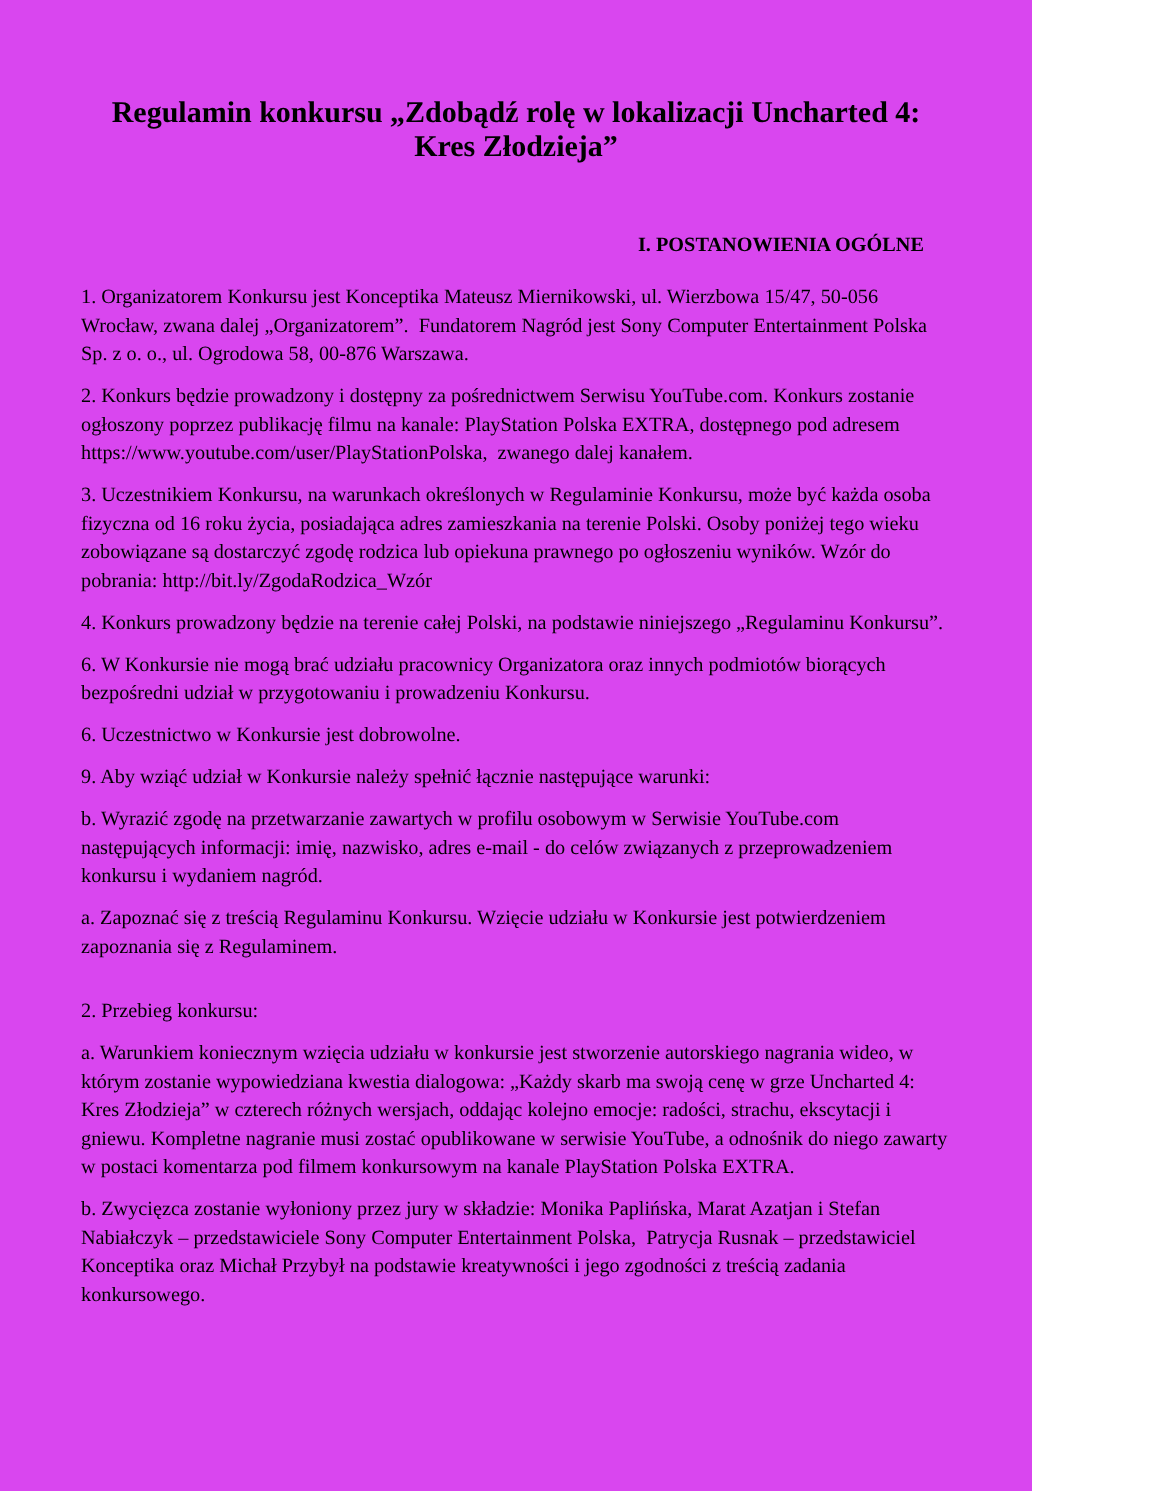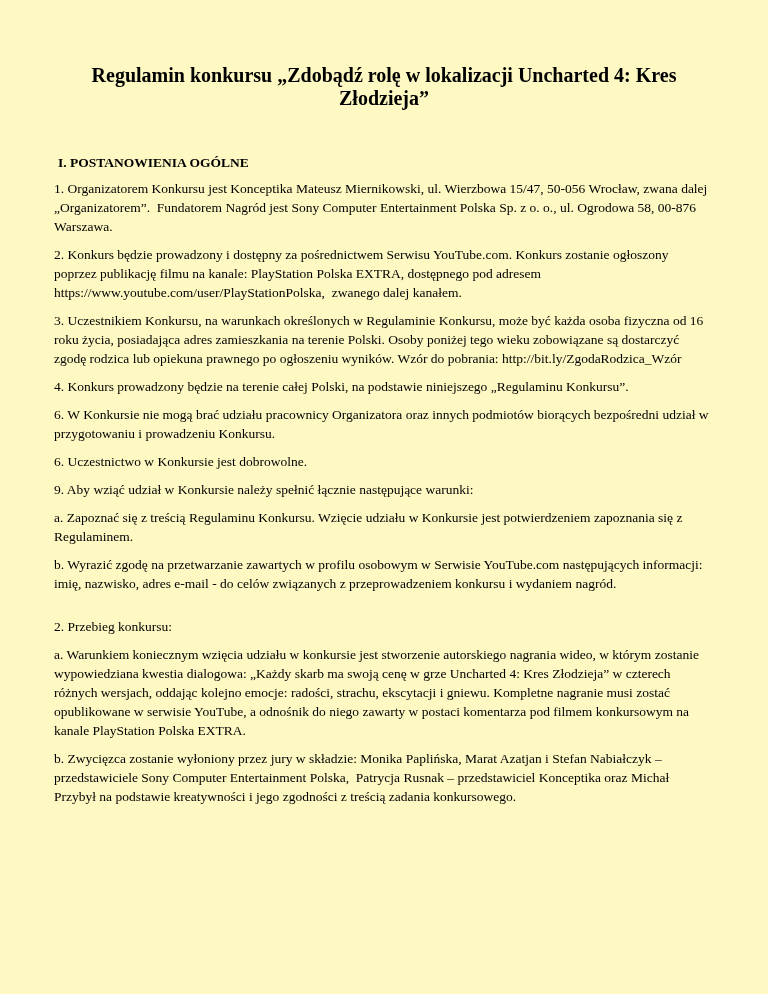--- a/index.html
+++ b/index.html
@@ -3,42 +3,42 @@
 <meta charset="utf-8">
 <title>Document</title>
 <style>
   html, body {
     margin: 0;
     padding: 0;
     background: #ffffff;
   }
   .page {
     position: relative;
-    width: 768px;
+    width: 688px;
     min-height: 994px;
     box-sizing: border-box;
-    background: #fef9c3;
+    background: #d946ef;
     color: #000000;
     padding: 64px 54px 40px 54px;
     font-family: "Liberation Serif", "DejaVu Serif", serif;
   }
   .doc-title {
     font-size: 20px;
     line-height: 23px;
     font-weight: bold;
     text-align: center;
     margin: 0;
     white-space: pre-wrap;
   }
   .sec-heading {
     font-size: 13.5px;
     line-height: 15px;
     font-weight: bold;
-    text-align: left;
-    margin: 4px;
+    text-align: right;
+    margin: 18px;
     white-space: pre-wrap;
   }
   .sec-heading.first {
     margin-top: 45px;
   }
   .sec-heading.second {
     margin-top: 12px;
   }
   .para {
     font-size: 13.5px;
@@ -71,23 +71,23 @@
   <p class="para">4. Konkurs prowadzony będzie na terenie całej Polski, na podstawie niniejszego „Regulaminu Konkursu”.</p>
 
 
   <p class="para">6. W Konkursie nie mogą brać udziału pracownicy Organizatora oraz innych podmiotów biorących bezpośredni udział w przygotowaniu i prowadzeniu Konkursu.</p>
 
   <p class="para">6. Uczestnictwo w Konkursie jest dobrowolne.</p>
 
 
   <p class="para lead">9. Aby wziąć udział w Konkursie należy spełnić łącznie następujące warunki:</p>
 
+  <p class="para">b. Wyrazić zgodę na przetwarzanie zawartych w profilu osobowym w Serwisie YouTube.com następujących informacji: imię, nazwisko, adres e-mail - do celów związanych z przeprowadzeniem konkursu i wydaniem nagród.</p>
+
   <p class="para">a. Zapoznać się z treścią Regulaminu Konkursu. Wzięcie udziału w Konkursie jest potwierdzeniem zapoznania się z Regulaminem.</p>
-
-  <p class="para">b. Wyrazić zgodę na przetwarzanie zawartych w profilu osobowym w Serwisie YouTube.com następujących informacji: imię, nazwisko, adres e-mail - do celów związanych z przeprowadzeniem konkursu i wydaniem nagród.</p>
 
   <p class="para extra-gap">2. Przebieg konkursu:</p>
 
   <p class="para">a. Warunkiem koniecznym wzięcia udziału w konkursie jest stworzenie autorskiego nagrania wideo, w którym zostanie wypowiedziana kwestia dialogowa: „Każdy skarb ma swoją cenę w grze Uncharted 4: Kres Złodzieja” w czterech różnych wersjach, oddając kolejno emocje: radości, strachu, ekscytacji i gniewu. Kompletne nagranie musi zostać opublikowane w serwisie YouTube, a odnośnik do niego zawarty w postaci komentarza pod filmem konkursowym na kanale PlayStation Polska EXTRA.</p>
 
   <p class="para">b. Zwycięzca zostanie wyłoniony przez jury w składzie: Monika Paplińska, Marat Azatjan i Stefan Nabiałczyk – przedstawiciele Sony Computer Entertainment Polska,  Patrycja Rusnak – przedstawiciel Konceptika oraz Michał Przybył na podstawie kreatywności i jego zgodności z treścią zadania konkursowego.</p>
 
 </div>
 
 </body></html>

